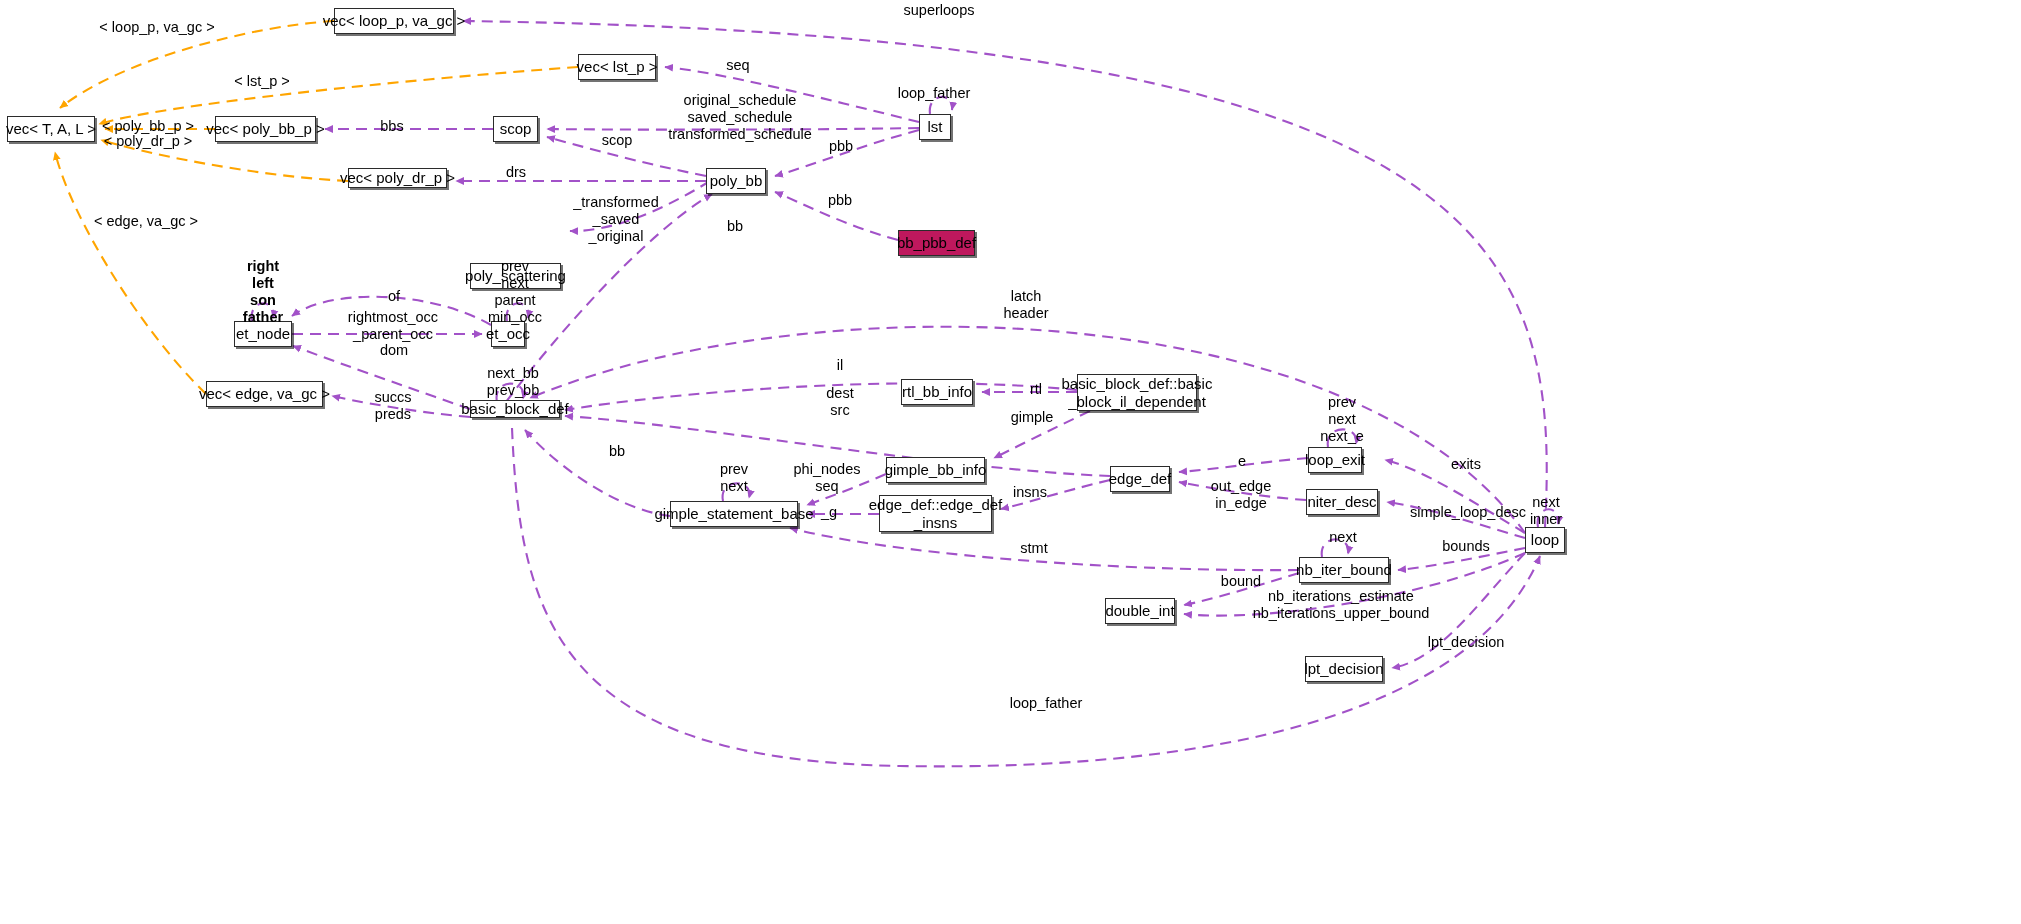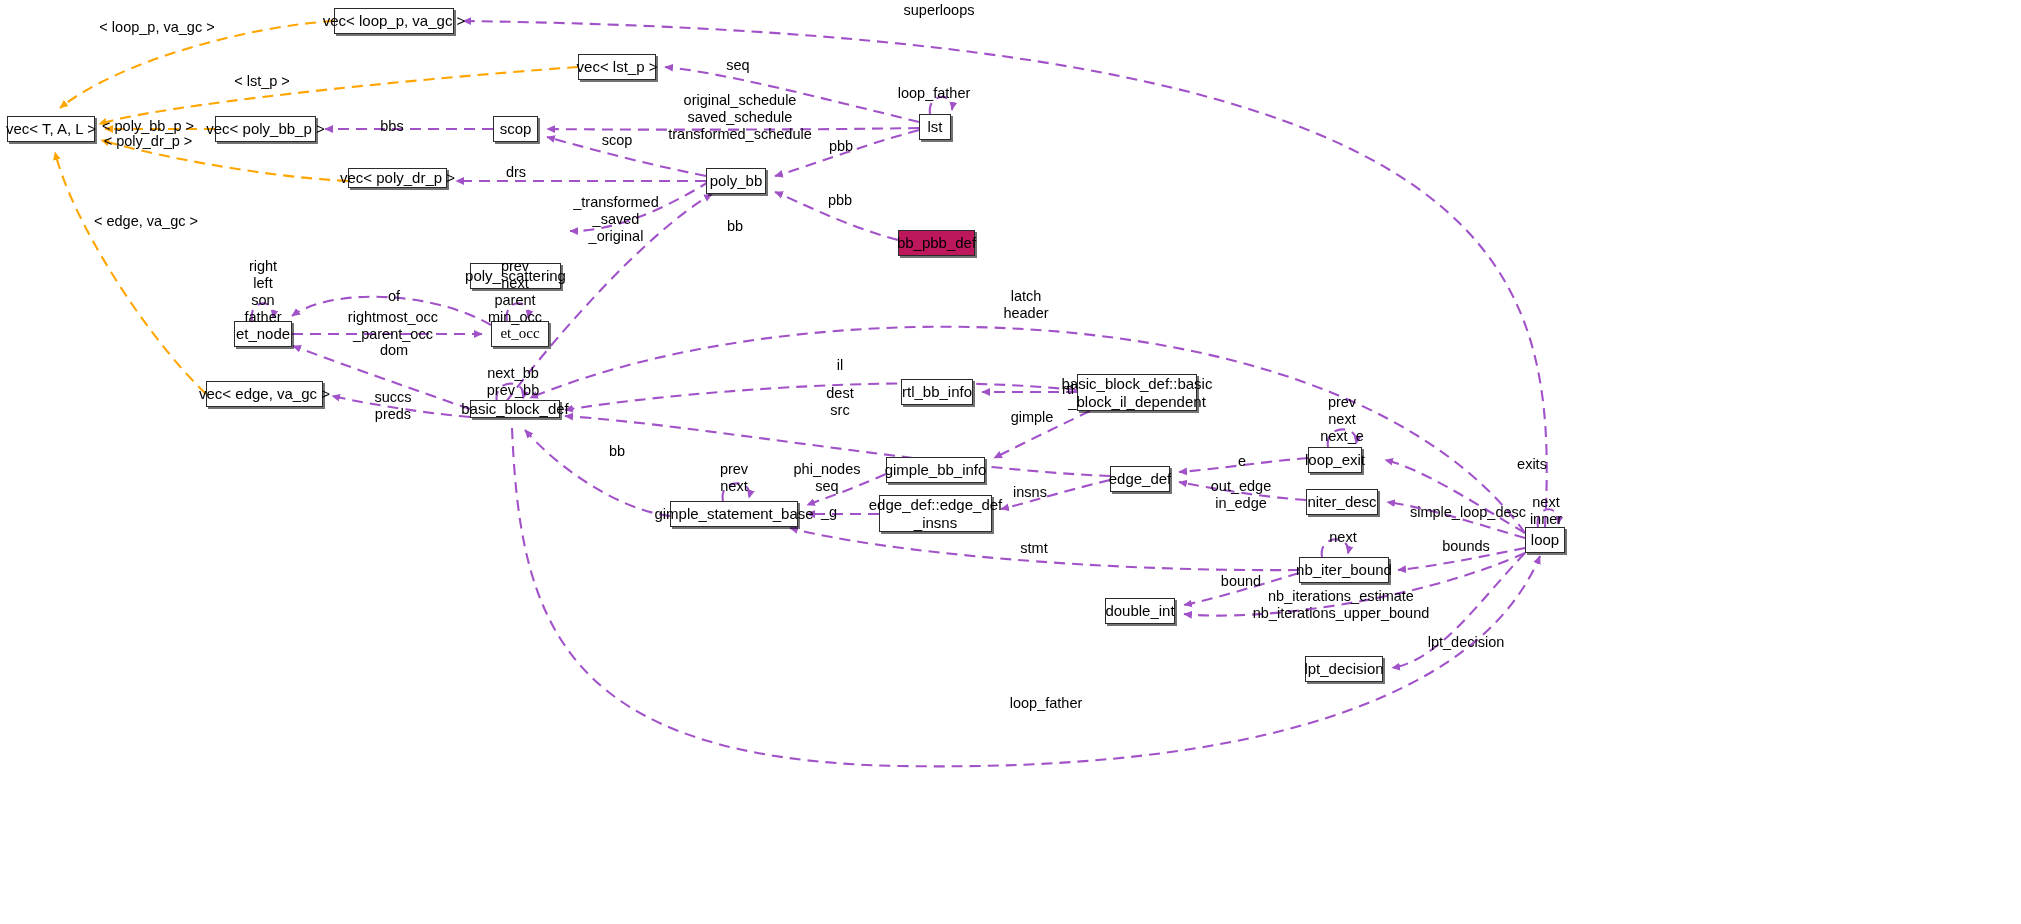--- a/index.html
+++ b/index.html
@@ -168,21 +168,21 @@
       <div class="node" style="left: 578px; top: 54px; width: 78px; height: 26px;">vec&lt; lst_p &gt;</div>
       <div class="node" style="left: 215px; top: 116px; width: 101px; height: 26px;">vec&lt; poly_bb_p &gt;</div>
       <div class="node" style="left: 348px; top: 168px; width: 99px; height: 20px;">vec&lt; poly_dr_p &gt;</div>
       <div class="node" style="left: 206px; top: 381px; width: 117px; height: 26px;">vec&lt; edge, va_gc &gt;</div>
       <div class="node" style="left: 493px; top: 116px; width: 45px; height: 26px;">scop</div>
       <div class="node" style="left: 919px; top: 114px; width: 32px; height: 26px;">lst</div>
       <div class="node" style="left: 706px; top: 168px; width: 60px; height: 26px;">poly_bb</div>
       <div class="node highlight" style="left: 898px; top: 230px; width: 77px; height: 26px;">bb_pbb_def</div>
       <div class="node" style="left: 470px; top: 218px; width: 91px; height: 26px; margin-top: 45px;">poly_scattering</div>
       <div class="node" style="left: 234px; top: 321px; width: 58px; height: 26px;">et_node</div>
-      <div class="node" style="left: 491px; top: 321px; width: 58px; height: 26px; font-family: Liberation Serif, serif;">et_occ</div>
+      <div class="node" style="left: 491px; top: 321px; width: 34px; height: 26px;">et_occ</div>
       <div class="node" style="left: 470px; top: 400px; width: 90px; height: 18px;">basic_block_def</div>
       <div class="node" style="left: 901px; top: 379px; width: 72px; height: 26px;">rtl_bb_info</div>
       <div class="node" style="left: 1077px; top: 374px; width: 120px; height: 37px;">basic_block_def::basic
 _block_il_dependent</div>
       <div class="node" style="left: 886px; top: 457px; width: 99px; height: 26px;">gimple_bb_info</div>
       <div class="node" style="left: 670px; top: 501px; width: 128px; height: 26px;">gimple_statement_base</div>
       <div class="node" style="left: 879px; top: 495px; width: 113px; height: 37px;">edge_def::edge_def
 _insns</div>
       <div class="node" style="left: 1110px; top: 466px; width: 60px; height: 26px;">edge_def</div>
       <div class="node" style="left: 1308px; top: 447px; width: 54px; height: 26px;">loop_exit</div>
@@ -206,49 +206,49 @@
       <div class="edge-label" style="left: 841px; top: 138px;">pbb</div>
       <div class="edge-label" style="left: 148px; top: 133px;">&lt; poly_dr_p &gt;</div>
       <div class="edge-label" style="left: 617px; top: 132px;">scop</div>
       <div class="edge-label" style="left: 516px; top: 164px;">drs</div>
       <div class="edge-label" style="left: 840px; top: 192px;">pbb</div>
       <div class="edge-label" style="left: 616px; top: 194px;">_transformed
 _saved
 _original</div>
       <div class="edge-label" style="left: 146px; top: 213px;">&lt; edge, va_gc &gt;</div>
       <div class="edge-label" style="left: 735px; top: 218px;">bb</div>
-      <div class="edge-label" style="left: 263px; top: 258px;">right
+      <div class="edge-label" style="left: 263px; top: 258px; font-weight: bold;">right
 left
 son
 father</div>
       <div class="edge-label" style="left: 515px; top: 258px;">prev
 next
 parent
 min_occ</div>
       <div class="edge-label" style="left: 1026px; top: 288px;">latch
 header</div>
       <div class="edge-label" style="left: 394px; top: 288px;">of</div>
       <div class="edge-label" style="left: 393px; top: 309px;">rightmost_occ
 _parent_occ</div>
       <div class="edge-label" style="left: 394px; top: 342px;">dom</div>
       <div class="edge-label" style="left: 840px; top: 357px;">il</div>
       <div class="edge-label" style="left: 513px; top: 365px;">next_bb
 prev_bb</div>
-      <div class="edge-label" style="left: 1036px; top: 381px; margin-left: 32px;">rtl</div>
+      <div class="edge-label" style="left: 1036px; top: 381px;">rtl</div>
       <div class="edge-label" style="left: 1342px; top: 394px;">prev
 next
 next_e</div>
       <div class="edge-label" style="left: 840px; top: 385px;">dest
 src</div>
       <div class="edge-label" style="left: 393px; top: 389px;">succs
 preds</div>
       <div class="edge-label" style="left: 1032px; top: 409px;">gimple</div>
       <div class="edge-label" style="left: 617px; top: 443px;">bb</div>
       <div class="edge-label" style="left: 1242px; top: 453px;">e</div>
-      <div class="edge-label" style="left: 1532px; top: 456px;">exits</div>
+      <div class="edge-label" style="left: 1466px; top: 456px;">exits</div>
       <div class="edge-label" style="left: 734px; top: 461px;">prev
 next</div>
       <div class="edge-label" style="left: 827px; top: 461px;">phi_nodes
 seq</div>
       <div class="edge-label" style="left: 1241px; top: 478px;">out_edge
 in_edge</div>
       <div class="edge-label" style="left: 1030px; top: 484px;">insns</div>
       <div class="edge-label" style="left: 1546px; top: 494px;">next
 inner</div>
       <div class="edge-label" style="left: 1468px; top: 504px;">simple_loop_desc</div>

